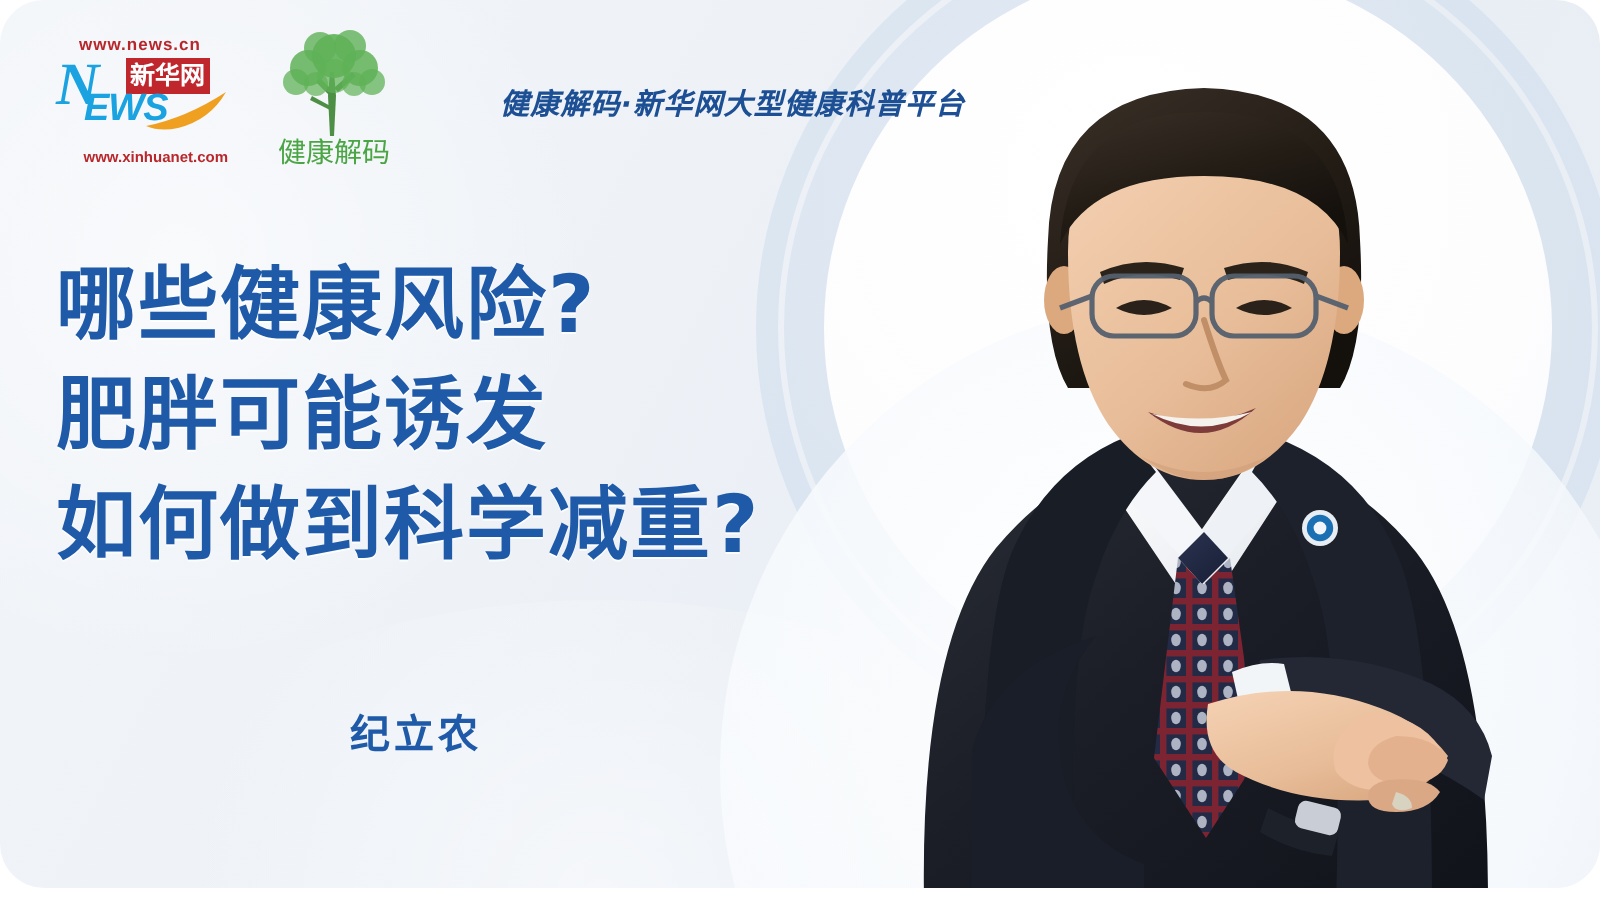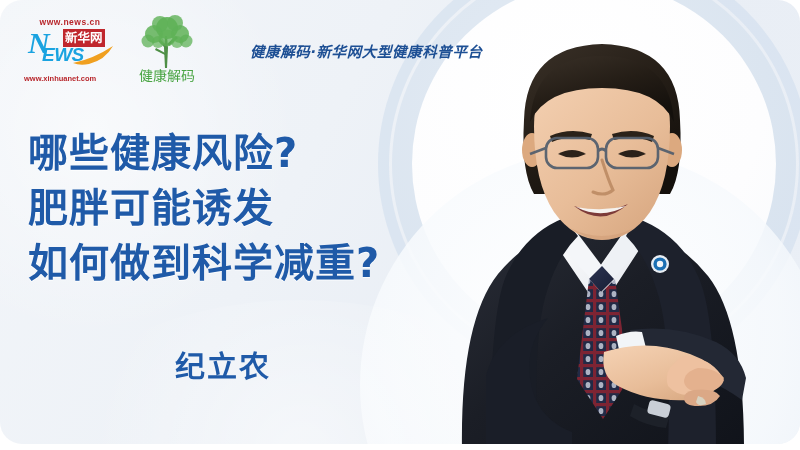--- a/index.html
+++ b/index.html
@@ -148,21 +148,21 @@
   .xh-swoosh {
     position: absolute;
     left: 44px; top: 16px;
     width: 44px; height: 22px;
     overflow: hidden;
   }
   .xh-bot-url {
     position: absolute;
     left: 0; bottom: 0;
     width: 90px;
-    text-align: left;
+    text-align: right;
     font-size: 7.5px;
     font-weight: bold;
     color: #b8272c;
     letter-spacing: 0px;
     white-space: nowrap;
   }
 
   
   .tree-logo {
     position: relative;
@@ -213,21 +213,21 @@
   }
 
   
   .speaker {
     position: absolute;
     left: 175px;
     top: 352px;
     z-index: 6;
   }
   .speaker-name {
-    font-size: 30px;
+    font-size: 20px;
     font-weight: bold;
     color: #1f5aa8;
     letter-spacing: 2px;
     line-height: 30px;
     white-space: nowrap;
     font-family: "DejaVu Sans", "Liberation Sans", sans-serif;
   }
   .speaker-title {
     margin-top: 2px;
     font-size: 14.5px;

